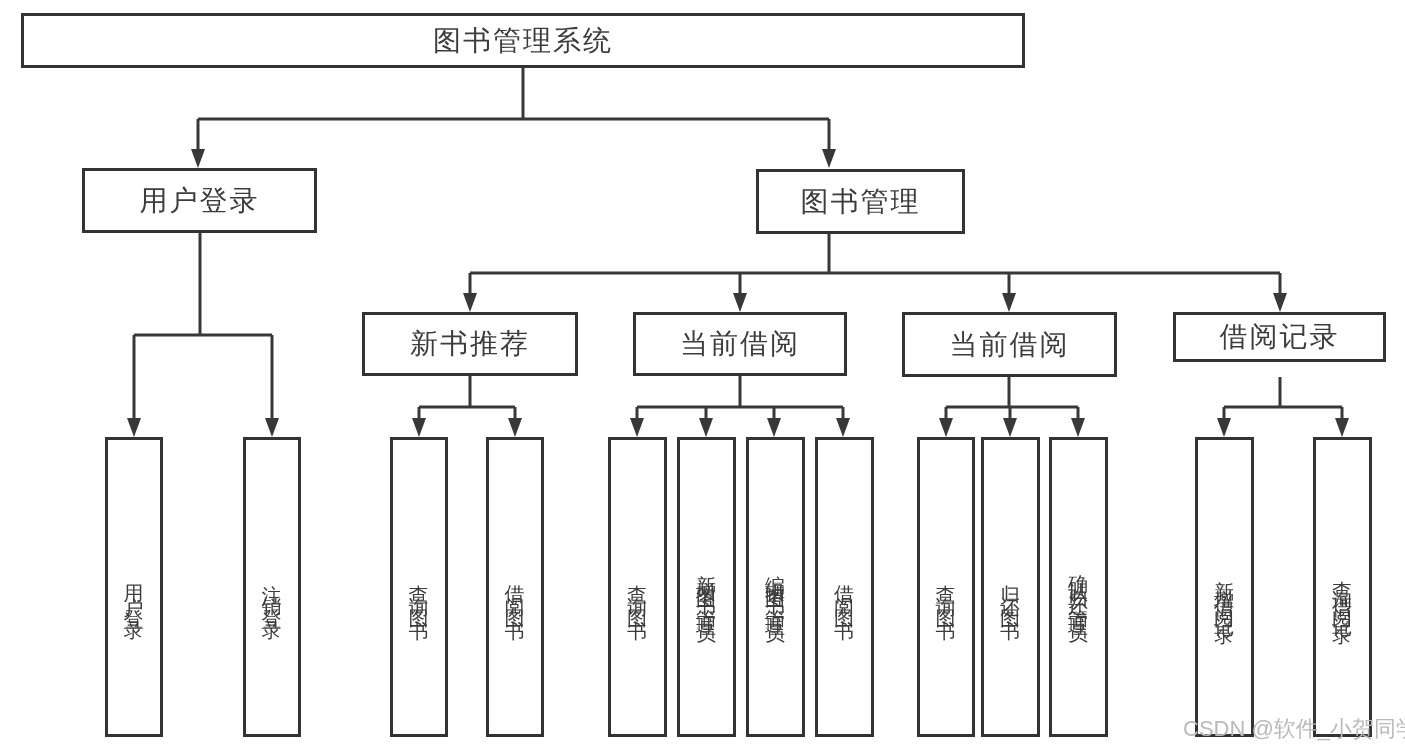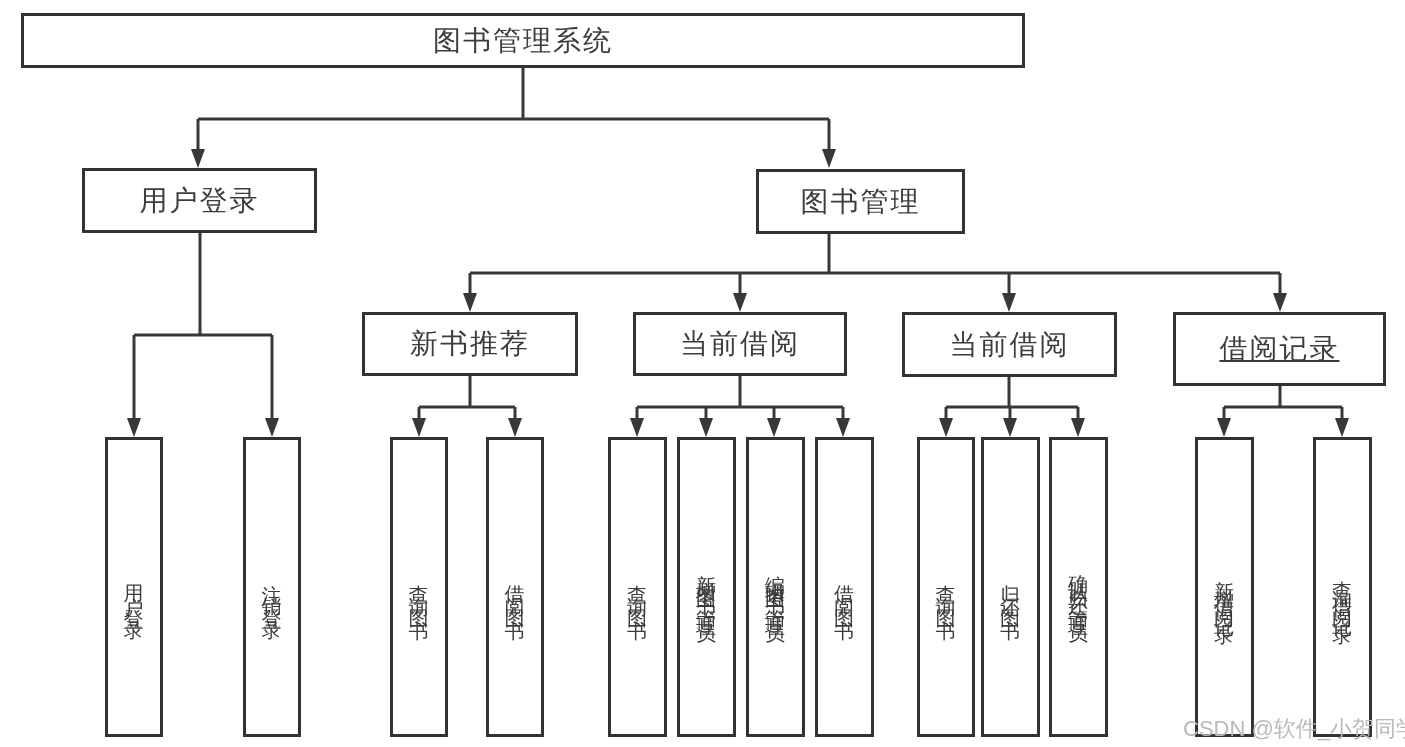--- a/index.html
+++ b/index.html
@@ -128,21 +128,21 @@
 
   <div class="node hnode" style="left:362px; top:312px; width:216px; height:64px;text-align:center;">
     <span>新书推荐</span>
   </div>
   <div class="node hnode" style="left:633px; top:312px; width:214px; height:64px;">
     <span>当前借阅</span>
   </div>
   <div class="node hnode" style="left:902px; top:312px; width:215px; height:65px;">
     <span>当前借阅</span>
   </div>
-  <div class="node hnode" style="left:1173px; top:312px; width:213px; height:74px;text-decoration:underline;">
+  <div class="node hnode" style="left:1173px; top:312px; width:213px; height:50px;">
     <span>借阅记录</span>
   </div>
 
   <div class="node vnode" style="left:105px; top:437px; width:58px; height:300px;">
     <span class="ls4">用户登录</span>
   </div>
   <div class="node vnode" style="left:243px; top:437px; width:58px; height:300px;">
     <span class="ls4">注销登录</span>
   </div>
 

